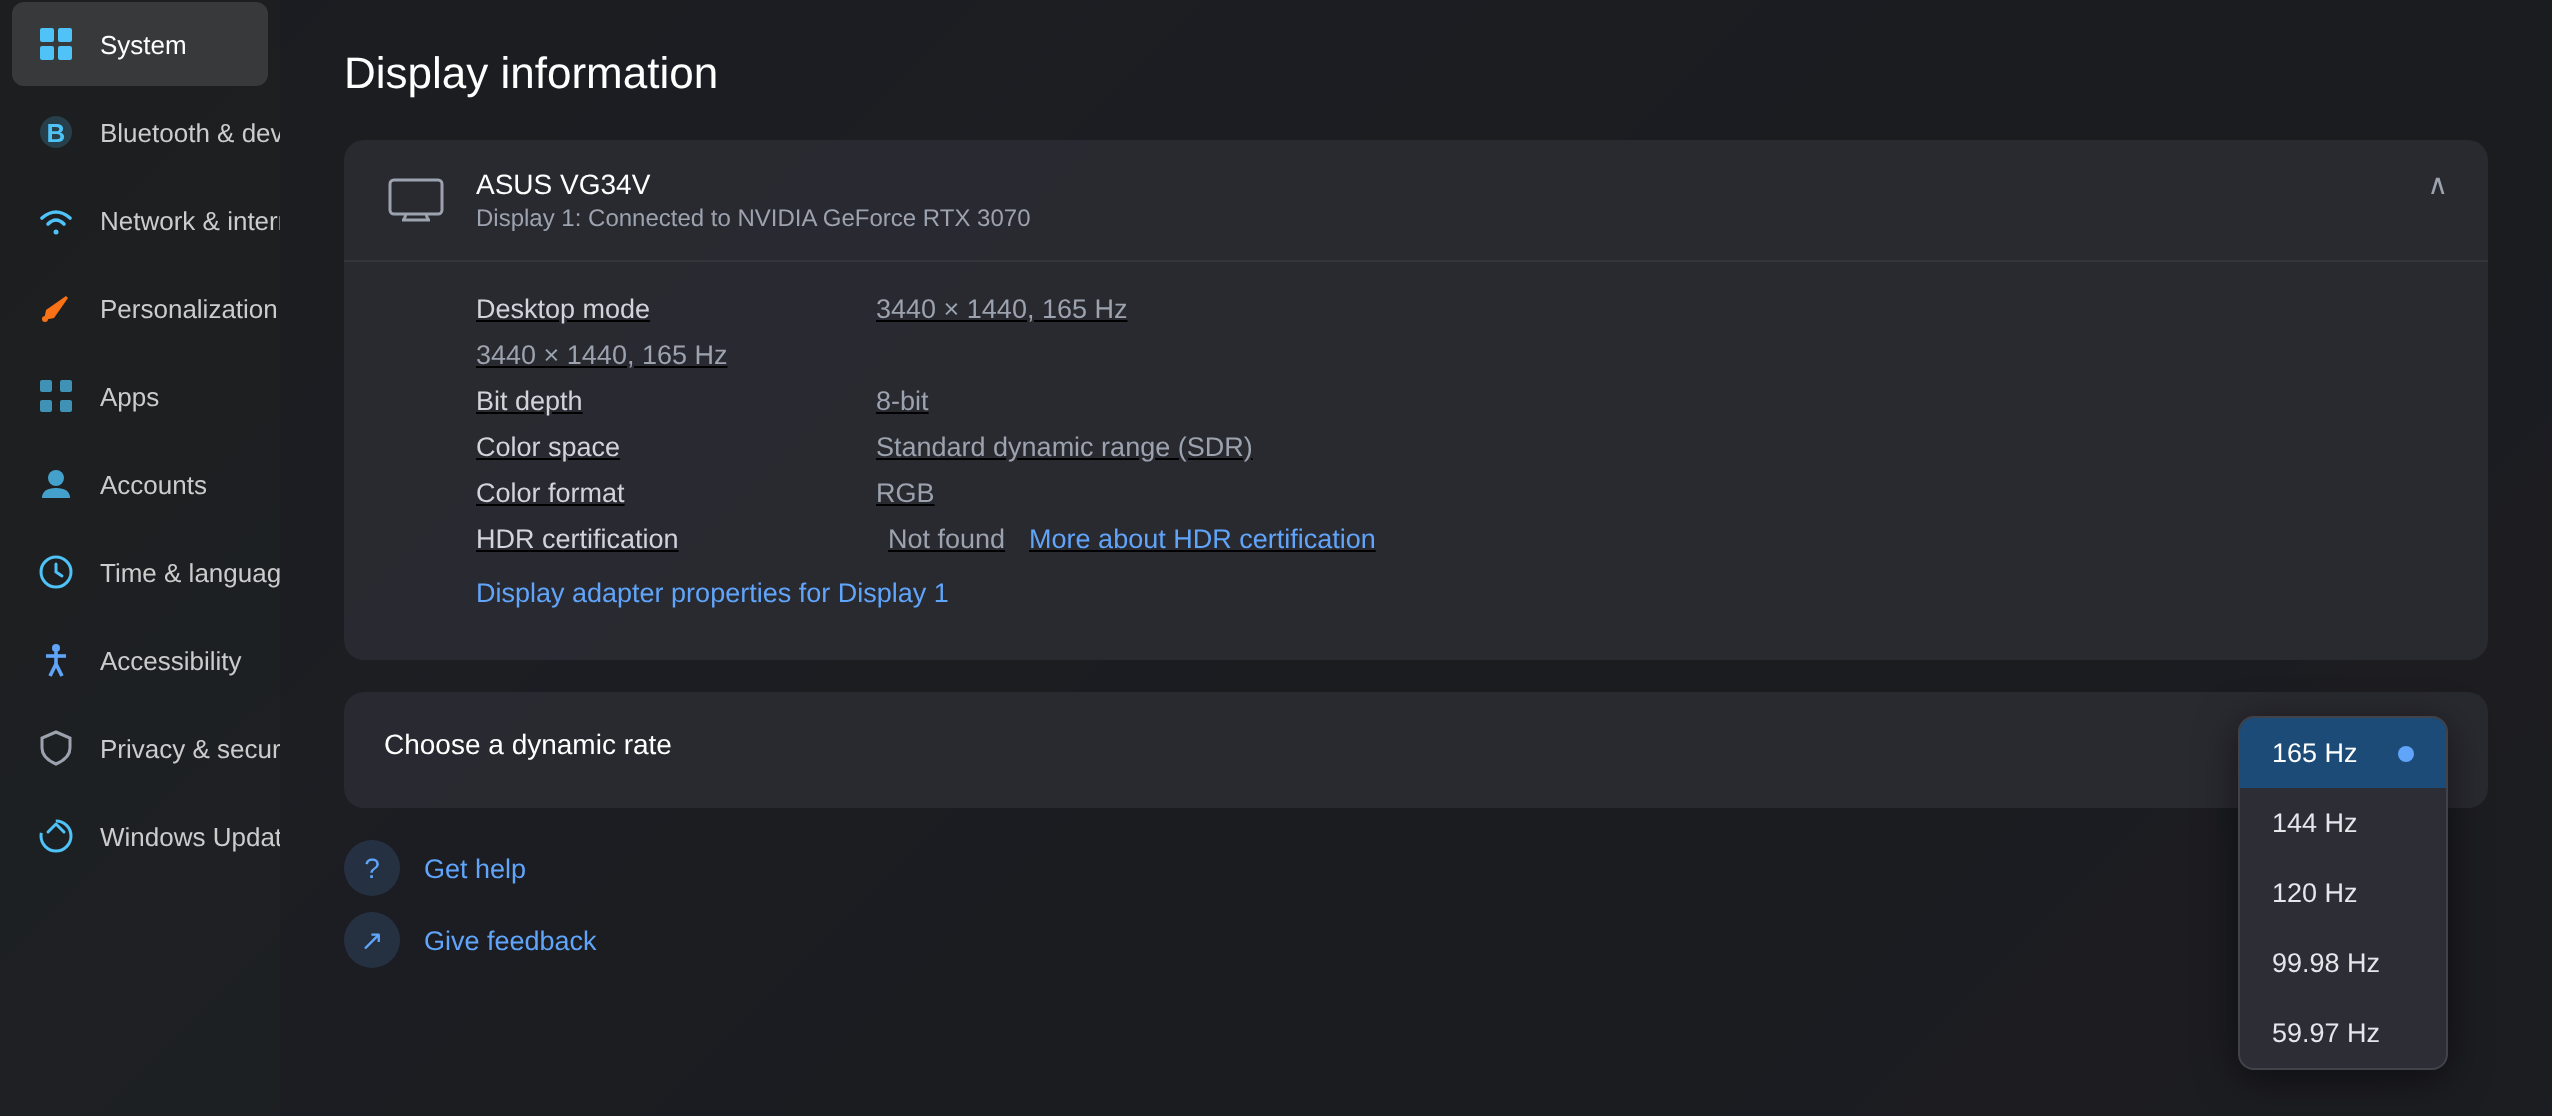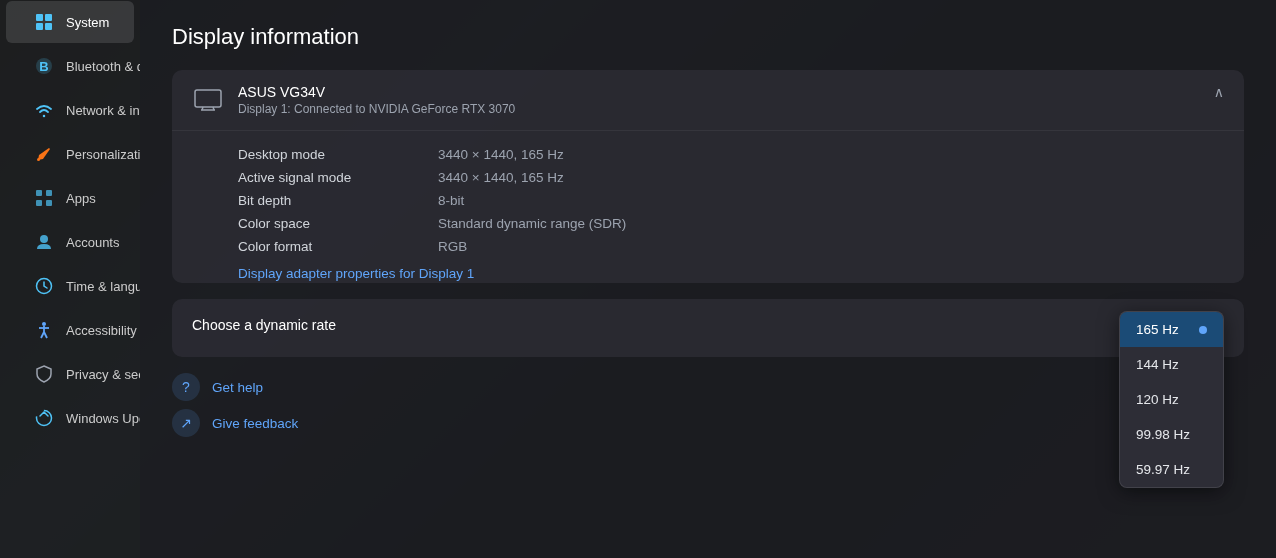--- a/index.html
+++ b/index.html
@@ -29,21 +29,21 @@
       flex-shrink: 0;
       display: flex;
       flex-direction: column;
       overflow: hidden;
     }
 
     .sidebar-item {
       display: flex;
       align-items: center;
       gap: 12px;
-      padding: 10px 28px;
+      padding: 10px 12px;
       cursor: pointer;
       color: #ccc;
       font-size: 13px;
       border-radius: 6px;
       margin: 1px 6px;
       min-height: 42px;
     }
 
     .sidebar-item.active {
       background: rgba(255,255,255,0.12);
@@ -124,21 +124,22 @@
       margin-top: 2px;
     }
 
     .chevron-up {
       color: #9ca3af;
       font-size: 14px;
     }
 
     
     .info-table {
-      padding: 16px 20px 1px 66px;
+      padding: 16px 20px 24px 66px;
+      text-decoration: underline;
     }
 
     .info-row {
       display: flex;
       margin-bottom: 8px;
       font-size: 13.5px;
     }
 
     .info-label {
       color: #d1d5db;
@@ -402,34 +403,38 @@
       </div>
       <div class="chevron-up">∧</div>
     </div>
 
     <div class="info-table">
       <div class="info-row">
         <span class="info-label">Desktop mode</span>
         <span class="info-value">3440 × 1440, 165 Hz</span>
       </div>
       <div class="info-row">
-        <span class="info-label">Active signal mode</span>
         <span class="info-value">3440 × 1440, 165 Hz</span>
       </div>
       <div class="info-row">
         <span class="info-label">Bit depth</span>
         <span class="info-value">8-bit</span>
       </div>
       <div class="info-row">
         <span class="info-label">Color space</span>
         <span class="info-value">Standard dynamic range (SDR)</span>
       </div>
       <div class="info-row">
         <span class="info-label">Color format</span>
         <span class="info-value">RGB</span>
+      </div>
+      <div class="hdr-row">
+        <span class="hdr-label">HDR certification</span>
+        <span class="hdr-not-found">Not found</span>
+        <span class="hdr-link">More about HDR certification</span>
       </div>
       <div>
         <span class="adapter-link">Display adapter properties for Display 1</span>
       </div>
     </div>
   </div>
 
   <div class="refresh-card">
     <div class="refresh-title">Choose a dynamic rate</div>
 

